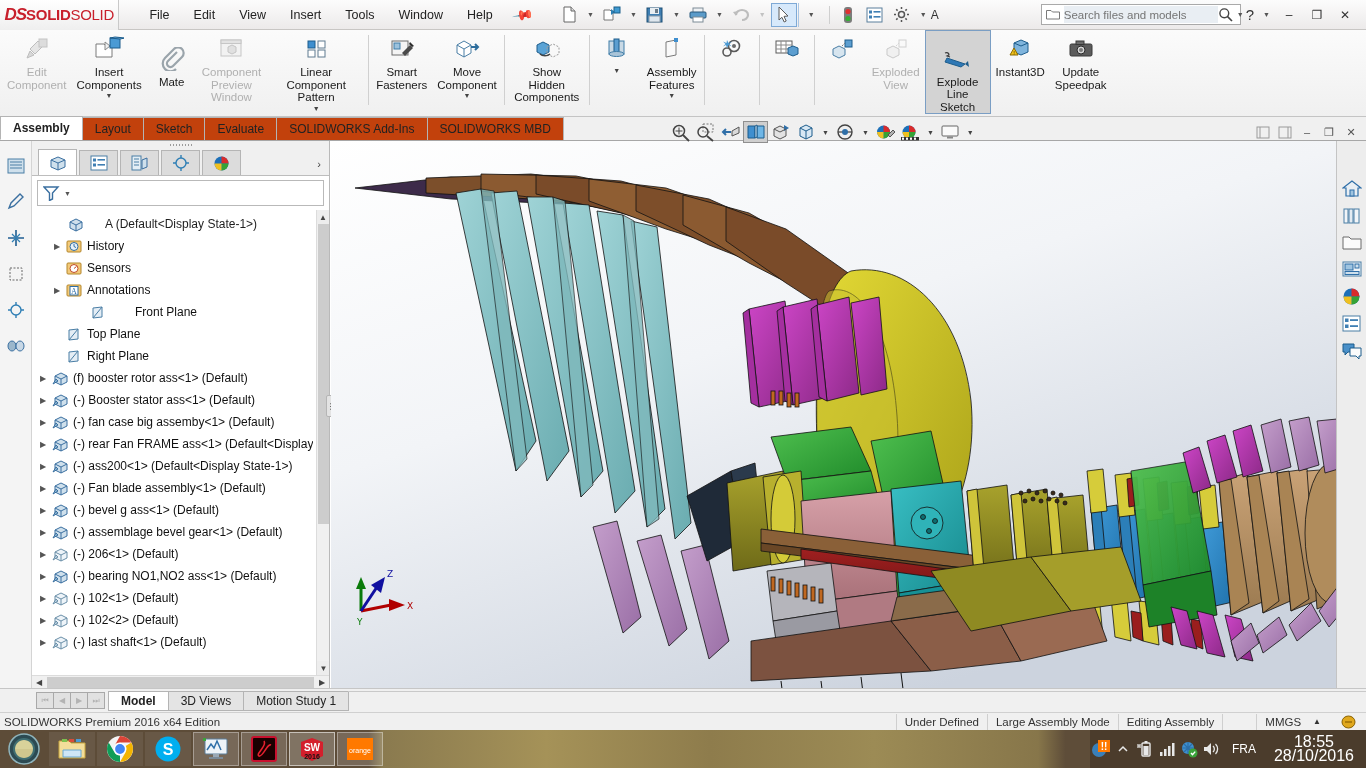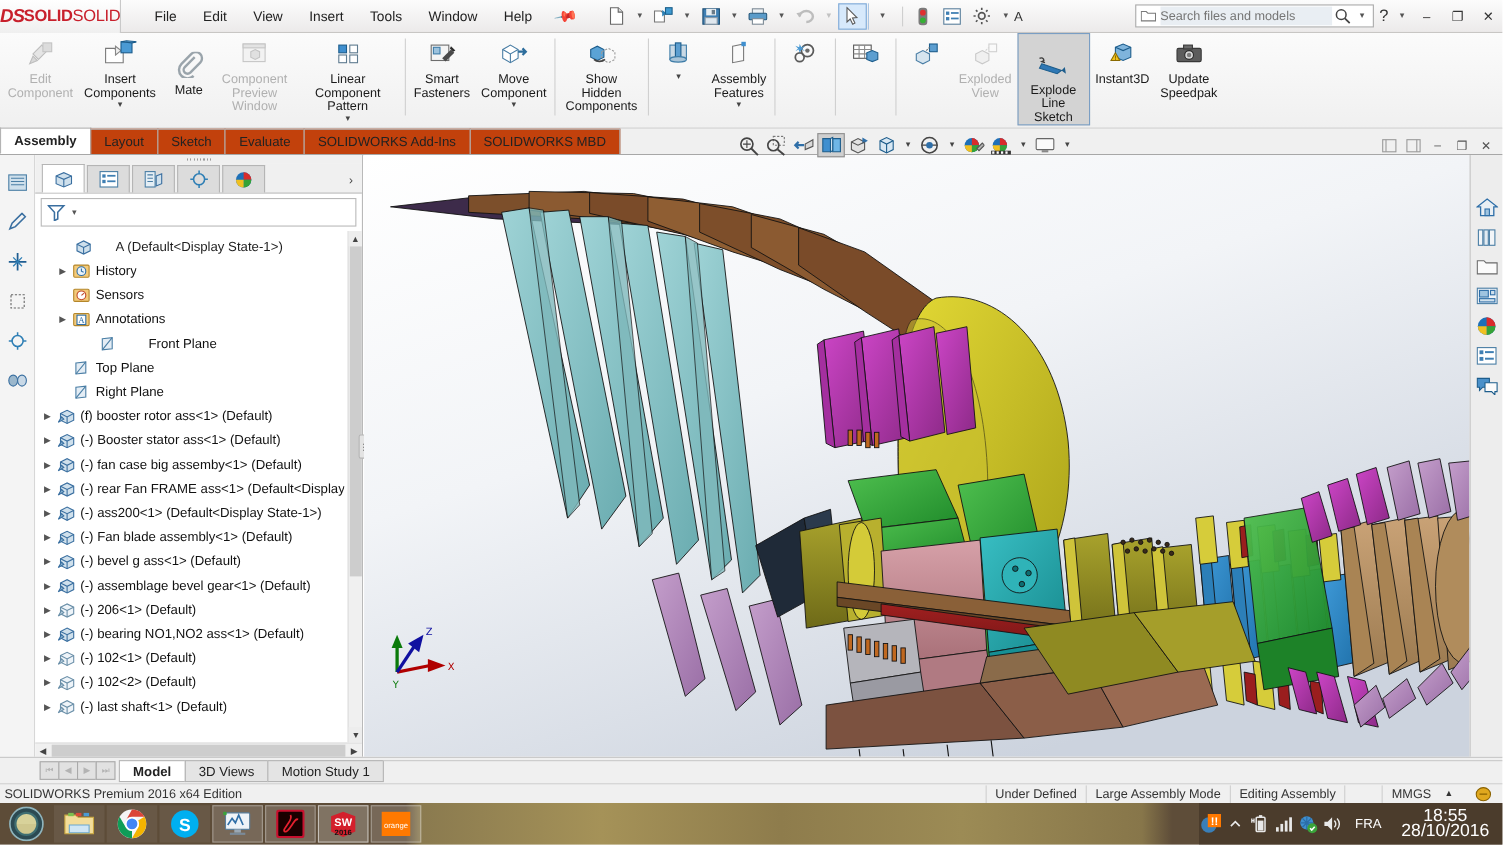--- a/index.html
+++ b/index.html
@@ -38,21 +38,21 @@
     width: 26px; height: 24px; display: flex; align-items: center; justify-content: center;
     cursor: default;
   }
   .caret { font-size: 7px; color: #555; padding: 0 4px; cursor: default; }
   .qsep { width: 1px; height: 18px; background: #cfcfcf; margin: 0 4px; }
   .qbtn.active { background: #d7e9fb; border: 1px solid #7ea9d6; }
 
   .tb-right { margin-left: auto; display: flex; align-items: center; padding-right: 8px; gap: 2px; }
   .user-a { font-size: 12px; color: #333; margin-right: 100px; }
   .searchbox {
-    display: flex; align-items: center; width: 217px; height: 21px;
+    display: flex; align-items: center; width: 200px; height: 21px;
     border: 1px solid #a9a9a9; background: #fff; padding: 0 2px;
   }
   .searchbox .folder { font-size: 11px; margin: 0 4px 0 2px; color: #7a7a7a; }
   .search-input {
     flex: 1; border: none; outline: none; font-size: 11.5px; color: #5b5b5b;
     background: #e9eef3; height: 17px; font-family: "Liberation Sans", sans-serif;
   }
   .search-mag { width: 20px; text-align: center; font-size: 13px; color: #444; }
   .help-q { font-size: 15px; color: #333; padding: 0 3px; }
   .wbtn { width: 26px; height: 22px; display: flex; align-items: center; justify-content: center;

